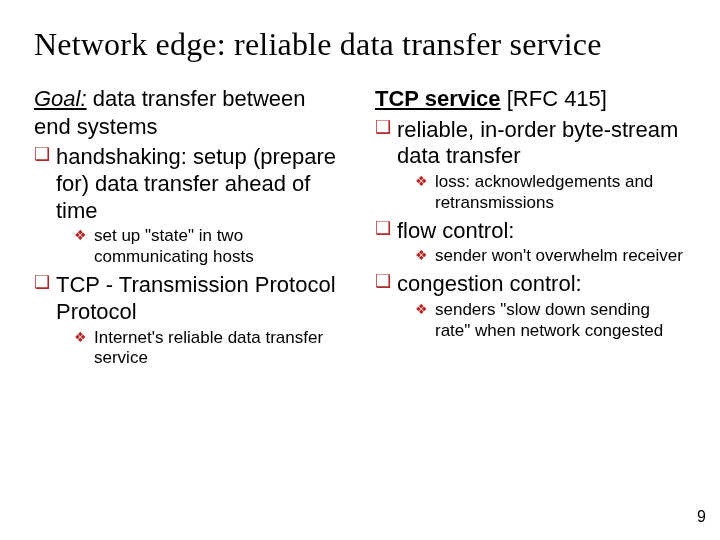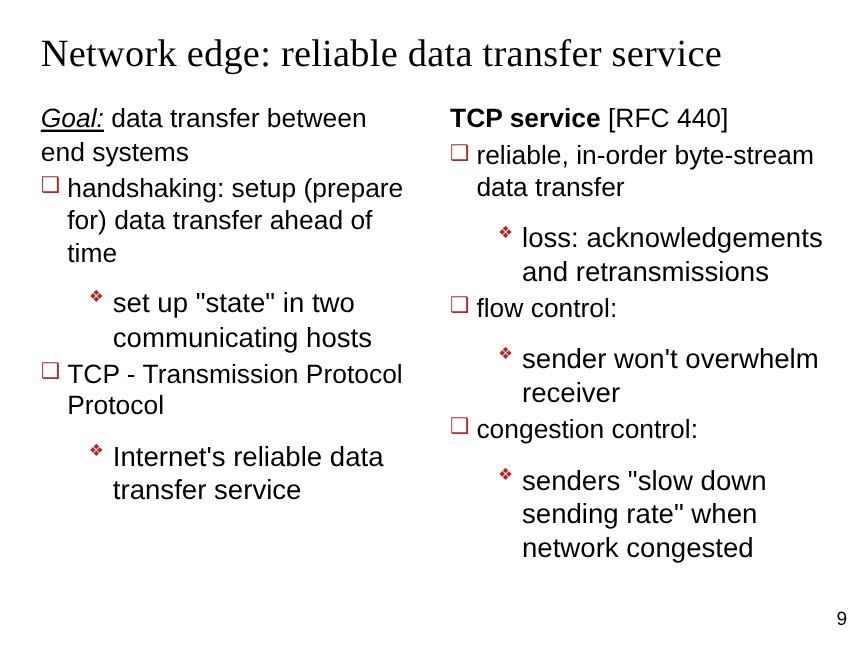--- a/index.html
+++ b/index.html
@@ -36,20 +36,21 @@
   .lead {
     font-size: 22px;
     line-height: 1.25;
     margin: 0 0 2px 0;
   }
   .lead .u {
     text-decoration: underline;
     font-style: italic;
   }
   .lead .uplain {
+    text-decoration: underline;
   }
   .lead .bold {
     font-weight: 700;
   }
   ul.q, ul.d {
     list-style: none;
     margin: 0;
     padding: 0;
   }
   ul.q > li {
@@ -63,23 +64,23 @@
     content: "❑";
     position: absolute;
     left: 0;
     top: 0;
     font-size: 18px;
     color: #b02a2a;
   }
   ul.d > li {
     position: relative;
     padding-left: 20px;
-    font-size: 23px;
+    font-size: 17px;
     line-height: 1.22;
-    margin-top: 14px;
+    margin-top: 2px;
   }
   ul.d > li::before {
     content: "❖";
     position: absolute;
     left: 0;
     top: 1px;
     font-size: 14px;
     color: #b02a2a;
   }
   ul.d {
@@ -118,21 +119,21 @@
           <span>TCP - Transmission Protocol Protocol</span>
           <ul class="d">
             <li>Internet's reliable data transfer service</li>
           </ul>
         </li>
       </ul>
     </div>
 
     <div class="col">
       <p class="lead">
-        <span class="uplain bold">TCP service</span><span> [RFC 440]</span>
+        <span class="uplain bold">TCP service</span><span> [RFC 415]</span>
       </p>
       <ul class="q">
         <li>
           <span class="it">reliable, in-order</span><span> byte-stream data transfer</span>
           <ul class="d">
             <li>loss: acknowledgements and retransmissions</li>
           </ul>
         </li>
         <li>
           <span class="it">flow control:</span>

